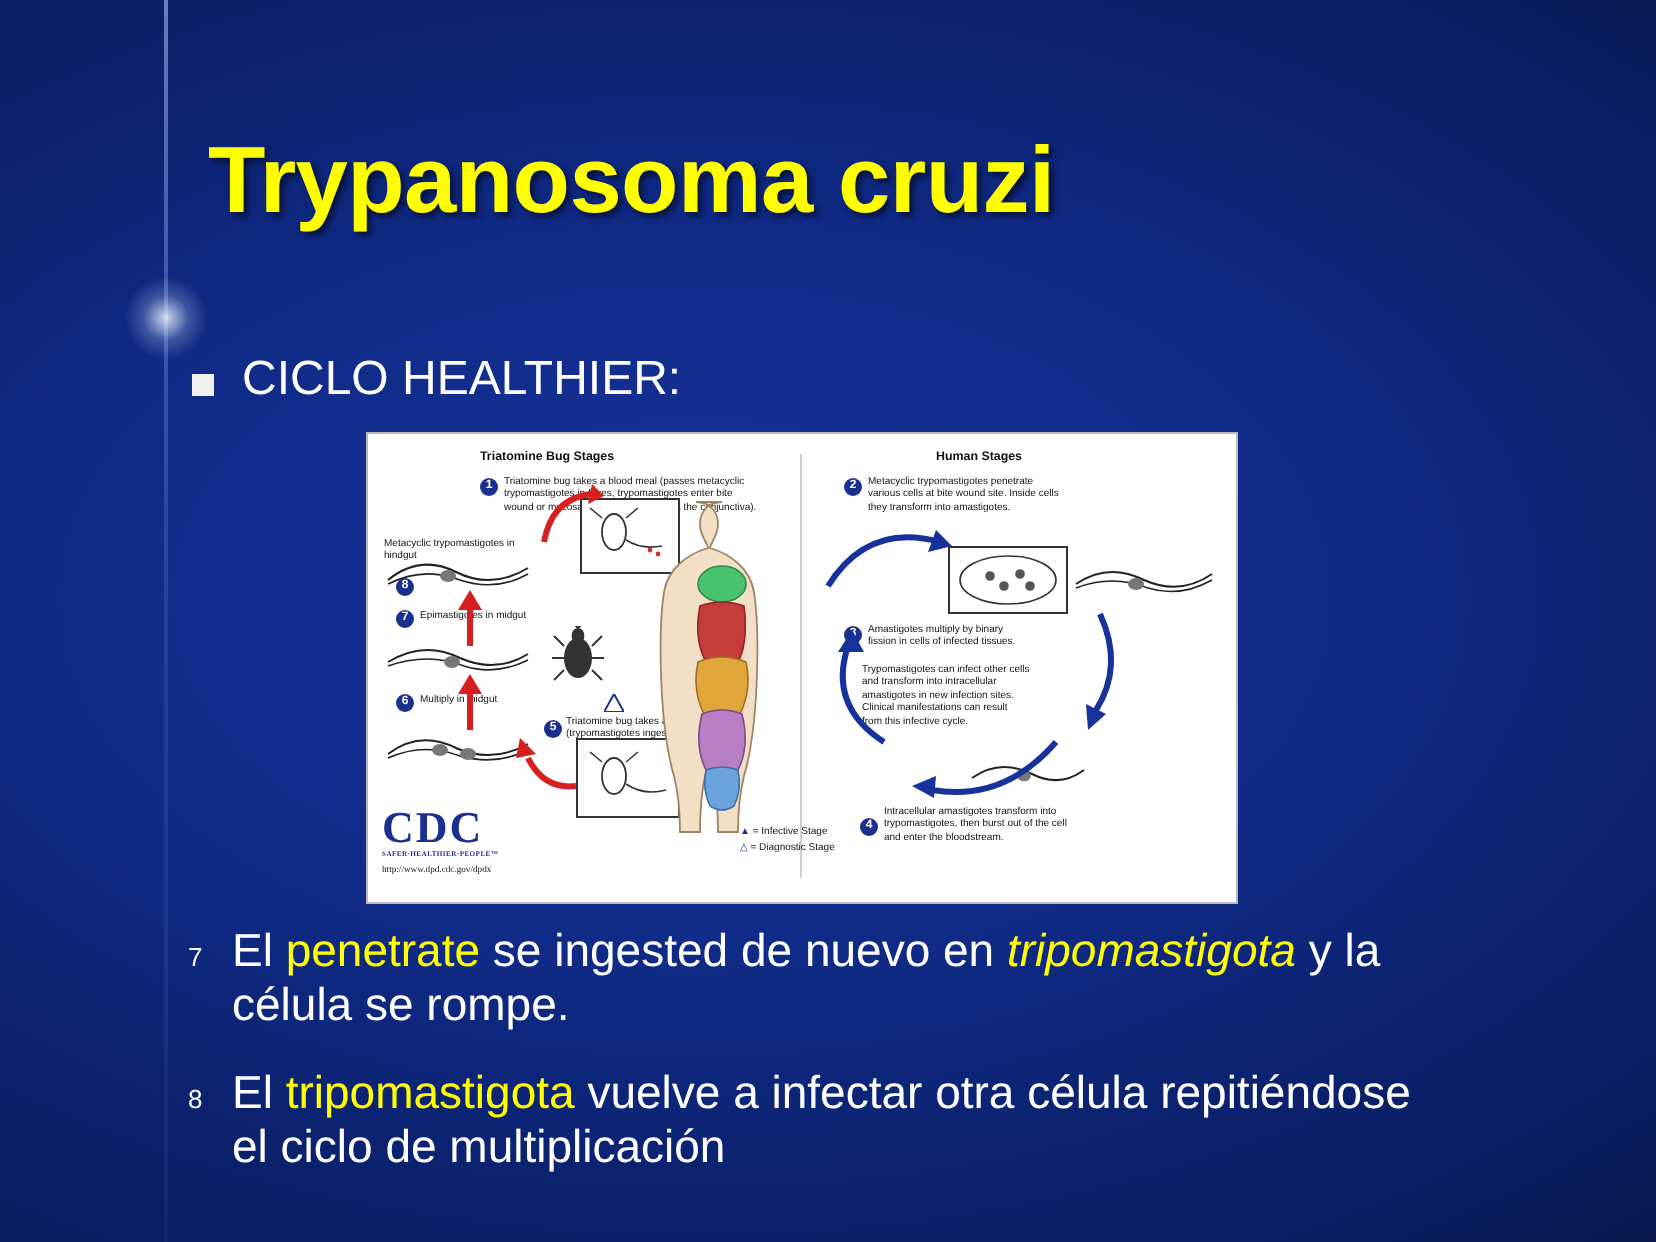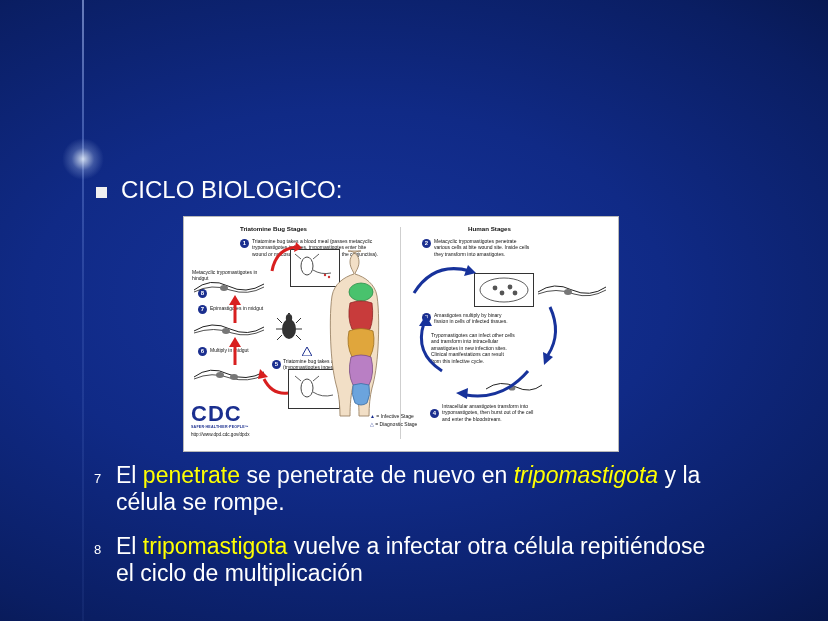--- a/index.html
+++ b/index.html
@@ -128,20 +128,21 @@
   .cdc {
     position: absolute;
     left: 7px;
     top: 186px;
     width: 74px;
     color: #1b2f8f;
     font-weight: bold;
     font-size: 22px;
     letter-spacing: 1px;
     line-height: 1;
+    font-family: Liberation Serif, serif;
   }
   .cdc small {
     display: block;
     font-size: 3.6px;
     letter-spacing: 0.2px;
     font-weight: bold;
     margin-top: 1px;
   }
   .cdc .url {
     display: block;
@@ -184,24 +185,25 @@
   .it { font-style: italic; }
 </style>
 </head>
 <body>
 
 <div class="slide">
 
   <div class="left-rule"></div>
   <div class="left-rule-glow"></div>
 
+  <div class="title">Trypanosoma cruzi</div>
 
   <div class="bullet-row">
     <div class="bullet-square"></div>
-    <div class="bullet-text">CICLO BIOLOGICO:</div>
+    <div class="bullet-text">CICLO HEALTHIER:</div>
   </div>
 
   <div class="figure">
 
     <div class="fig-divider"></div>
 
     <div class="fig-col-head" style="left:56px; top:8px;">Triatomine Bug Stages</div>
     <div class="fig-col-head" style="left:284px; top:8px;">Human Stages</div>
 
     <div class="num-badge" style="left:56px; top:22px;">1</div>
@@ -355,21 +357,21 @@
       <div>
         <span class="tri">△</span>
         <span>= Diagnostic Stage</span>
       </div>
     </div>
   </div>
 
   <div class="list-item" style="left:94px; top:462px;">
     <div class="list-num">7</div>
     <div class="list-text">
-      <span>El </span><span class="hl">penetrate</span><span> se penetrate de nuevo en </span><span class="hl it">tripomastigota</span><span> y la célula se rompe.</span>
+      <span>El </span><span class="hl">penetrate</span><span> se ingested de nuevo en </span><span class="hl it">tripomastigota</span><span> y la célula se rompe.</span>
     </div>
   </div>
 
   <div class="list-item" style="left:94px; top:533px;">
     <div class="list-num">8</div>
     <div class="list-text">
       <span>El </span><span class="hl">tripomastigota</span><span> vuelve a infectar otra célula repitiéndose el ciclo de multiplicación</span>
     </div>
   </div>
 

